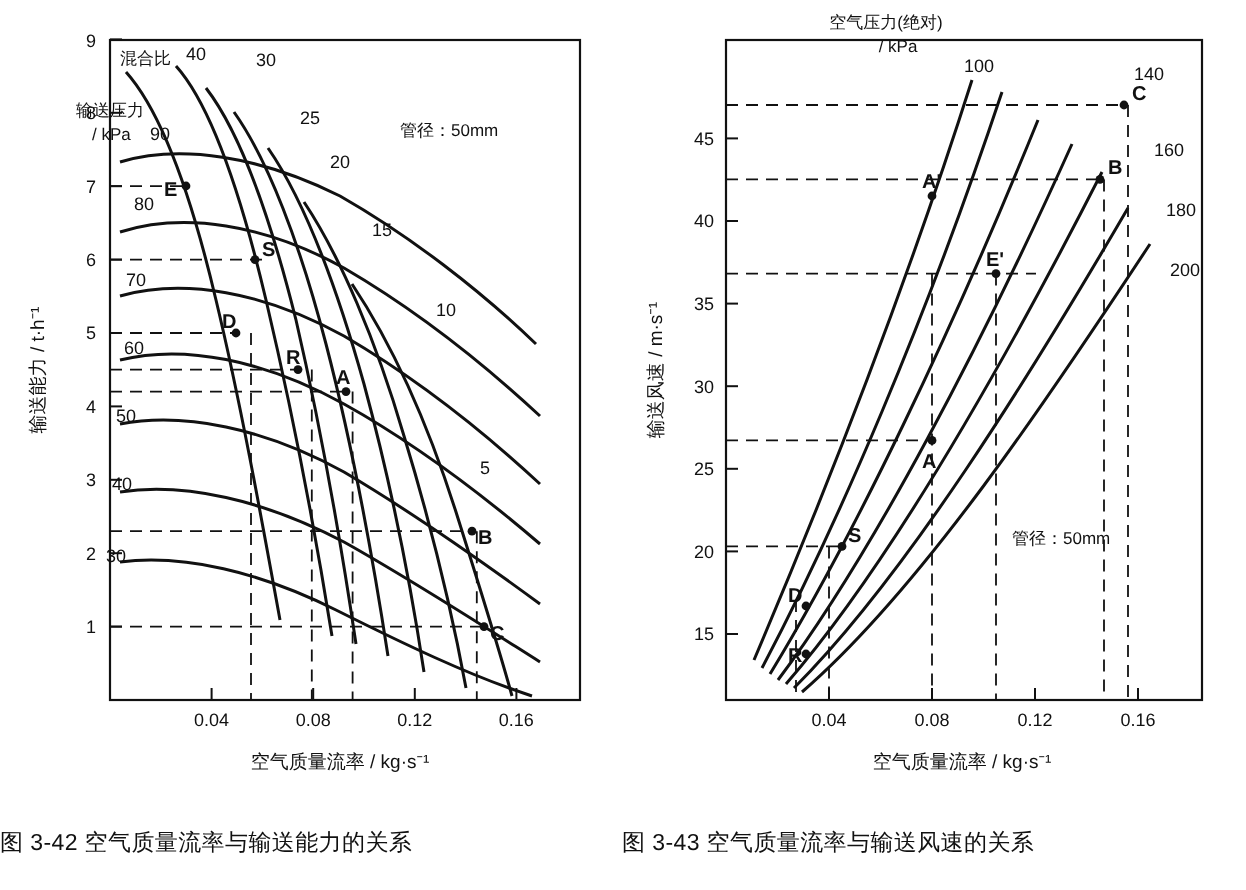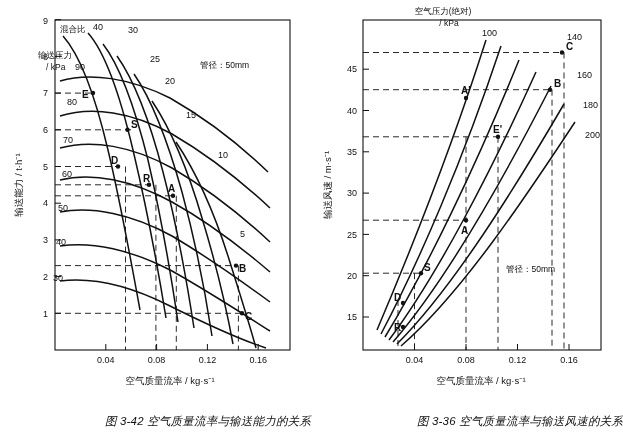--- a/index.html
+++ b/index.html
@@ -1,21 +1,21 @@
 <!DOCTYPE html>
 <html><head>
 <meta charset="utf-8">
 <style>
   html,body{margin:0;padding:0;background:#ffffff;}
   body{width:623px;height:445px;font-family:"Liberation Sans",sans-serif;color:#111;}
   .page{position:relative;width:623px;height:445px;overflow:hidden;}
   .fig{position:absolute;top:0;height:445px;}
   .fig-left{left:0;width:311px;}
   .fig-right{left:311px;width:312px;}
-  .caption{position:absolute;bottom:16px;width:100%;text-align:right;font-size:11.5px;letter-spacing:.2px;font-style:italic;}
+  .caption{position:absolute;bottom:16px;width:100%;text-align:left;font-size:11.5px;letter-spacing:.2px;}
   svg{display:block;}
   text{font-family:"Liberation Sans",sans-serif;fill:#111;}
   .ax{font-size:9px;}
   .lbl{font-size:9.5px;}
   .sm{font-size:8.5px;}
   .curvelabel{font-size:9px;}
   .ptlabel{font-size:10px;font-weight:bold;}
 </style>
 </head>
 <body>
@@ -227,16 +227,16 @@
         <circle cx="155" cy="220.2" r="2.2" fill="#111"></circle>
         <text class="ptlabel" x="150" y="234">A</text>
         <circle cx="110" cy="273.2" r="2.2" fill="#111"></circle>
         <text class="ptlabel" x="113" y="271">S</text>
         <circle cx="92" cy="303" r="2.2" fill="#111"></circle>
         <text class="ptlabel" x="83" y="301">D</text>
         <circle cx="92" cy="327" r="2.2" fill="#111"></circle>
         <text class="ptlabel" x="83" y="331">R</text>
       </g>
     </svg>
-    <div class="caption">图 3-36  空气质量流率与输送风速的关系</div>
+    <div class="caption">图 3-43  空气质量流率与输送风速的关系</div>
   </div>
 
 </div>
 
 </body></html>

